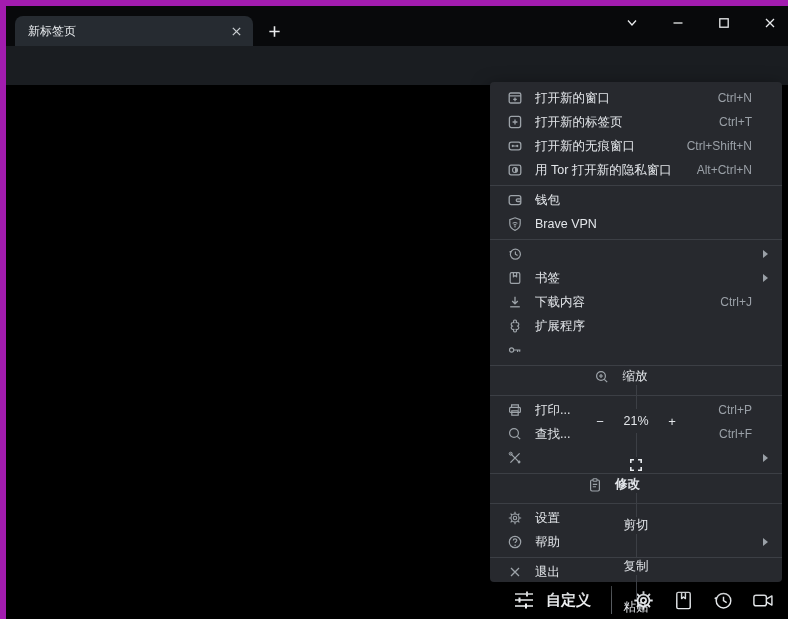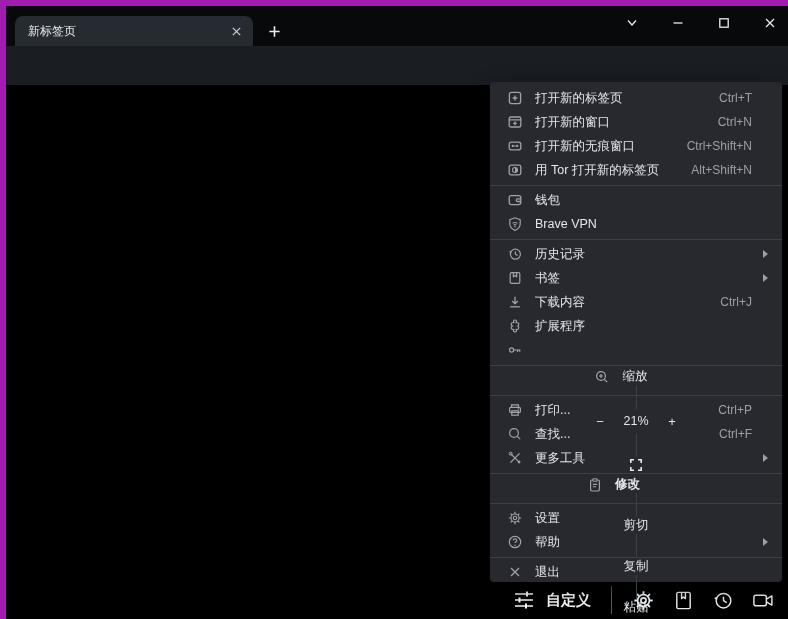--- a/index.html
+++ b/index.html
@@ -225,36 +225,36 @@
         <path d="M15.5 10.5 L21.3 7.2 V16.8 L15.5 13.5" fill="none" stroke="#e9ecef" stroke-width="1.5" stroke-linejoin="round"></path>
       </svg>
     </span>
   </div>
 
   <div class="menu">
 
     <div class="mi">
       <span class="mic">
         <svg width="16" height="16" viewBox="0 0 16 16">
+            <rect x="2.2" y="3" width="11.6" height="10" rx="1.6" fill="none" stroke="#9da3a9" stroke-width="1.3"></rect>
+            <path d="M2.2 5.8 H13.8 M8 7.6 V11.2 M6.2 9.4 H9.8" stroke="#9da3a9" stroke-width="1.3"></path>
+          </svg>
+      </span>
+      <span class="mil">打开新的窗口</span>
+      <span class="mis">Ctrl+N</span>
+    </div>
+    <div class="mi">
+      <span class="mic">
+        <svg width="16" height="16" viewBox="0 0 16 16">
             <rect x="2.4" y="2.4" width="11.2" height="11.2" rx="2" fill="none" stroke="#9da3a9" stroke-width="1.3"></rect>
             <path d="M8 5.6 V10.4 M5.6 8 H10.4" stroke="#9da3a9" stroke-width="1.3"></path>
           </svg>
       </span>
       <span class="mil">打开新的标签页</span>
       <span class="mis">Ctrl+T</span>
-    </div>
-    <div class="mi">
-      <span class="mic">
-        <svg width="16" height="16" viewBox="0 0 16 16">
-            <rect x="2.2" y="3" width="11.6" height="10" rx="1.6" fill="none" stroke="#9da3a9" stroke-width="1.3"></rect>
-            <path d="M2.2 5.8 H13.8 M8 7.6 V11.2 M6.2 9.4 H9.8" stroke="#9da3a9" stroke-width="1.3"></path>
-          </svg>
-      </span>
-      <span class="mil">打开新的窗口</span>
-      <span class="mis">Ctrl+N</span>
     </div>
     <div class="mi">
       <span class="mic">
         <svg width="16" height="16" viewBox="0 0 16 16">
             <rect x="2.2" y="4.2" width="11.6" height="7.6" rx="2.2" fill="none" stroke="#9da3a9" stroke-width="1.3"></rect>
             <circle cx="5.8" cy="8" r="1.15" fill="#9da3a9"></circle>
             <circle cx="10.2" cy="8" r="1.15" fill="#9da3a9"></circle>
             <path d="M7 8 H9" stroke="#9da3a9" stroke-width="1"></path>
           </svg>
       </span>
@@ -262,22 +262,22 @@
       <span class="mis">Ctrl+Shift+N</span>
     </div>
     <div class="mi">
       <span class="mic">
         <svg width="16" height="16" viewBox="0 0 16 16">
             <rect x="2.2" y="3.2" width="11.6" height="9.6" rx="1.8" fill="none" stroke="#9da3a9" stroke-width="1.3"></rect>
             <circle cx="8" cy="8" r="2.5" fill="none" stroke="#9da3a9" stroke-width="1.1"></circle>
             <path d="M8 5.5 A2.5 2.5 0 0 1 8 10.5 Z" fill="#9da3a9"></path>
           </svg>
       </span>
-      <span class="mil">用 Tor 打开新的标签页</span>
-      <span class="mis">Alt+Shift+N</span>
+      <span class="mil">用 Tor 打开新的隐私窗口</span>
+      <span class="mis">Alt+Ctrl+N</span>
     </div>
 
     <div class="msep"></div>
 
     <div class="mi">
       <span class="mic">
         <svg width="16" height="16" viewBox="0 0 16 16">
             <rect x="2.2" y="3.6" width="11.6" height="9" rx="2" fill="none" stroke="#9da3a9" stroke-width="1.3"></rect>
             <path d="M13.8 6.8 H10.6 a1.35 1.35 0 0 0 0 2.7 H13.8" fill="none" stroke="#9da3a9" stroke-width="1.3"></path>
           </svg>
@@ -300,21 +300,20 @@
     <div class="msep"></div>
 
     <div class="mi">
       <span class="mic">
         <svg width="16" height="16" viewBox="0 0 16 16">
             <circle cx="8.4" cy="8.2" r="5" fill="none" stroke="#9da3a9" stroke-width="1.2"></circle>
             <path d="M8.4 5.4 V8.2 L10.6 9.6" fill="none" stroke="#9da3a9" stroke-width="1.2"></path>
             <path d="M3.6 6.4 L2.4 5.6 M3.6 6.4 L3.9 5" stroke="#9da3a9" stroke-width="1.1"></path>
           </svg>
       </span>
-      <span class="mil">历史记录</span>
       <span class="mis"></span>
       <span class="arr"></span>
     </div>
     <div class="mi">
       <span class="mic">
         <svg width="16" height="16" viewBox="0 0 16 16">
             <rect x="3.2" y="2.6" width="9.6" height="10.8" rx="1.4" fill="none" stroke="#9da3a9" stroke-width="1.2"></rect>
             <path d="M6.4 2.6 V6.9 L8 5.5 L9.6 6.9 V2.6" fill="none" stroke="#9da3a9" stroke-width="1.2" stroke-linejoin="round"></path>
           </svg>
       </span>
@@ -402,21 +401,20 @@
       <span class="mis">Ctrl+F</span>
     </div>
     <div class="mi">
       <span class="mic">
         <svg width="16" height="16" viewBox="0 0 16 16">
             <path d="M3.4 12.6 L12.6 3.4 M3.4 3.4 L12.6 12.6" stroke="#9da3a9" stroke-width="1.3"></path>
             <circle cx="3.7" cy="3.7" r="1.5" fill="none" stroke="#9da3a9" stroke-width="1"></circle>
             <path d="M11.2 12.9 L13 11.1" stroke="#9da3a9" stroke-width="2.2"></path>
           </svg>
       </span>
-      <span class="mil">更多工具</span>
       <span class="mis"></span>
       <span class="arr"></span>
     </div>
 
     <div class="msep"></div>
 
     <div class="editrow">
       <div class="el">
         <span class="mic">
           <svg width="16" height="16" viewBox="0 0 16 16">

